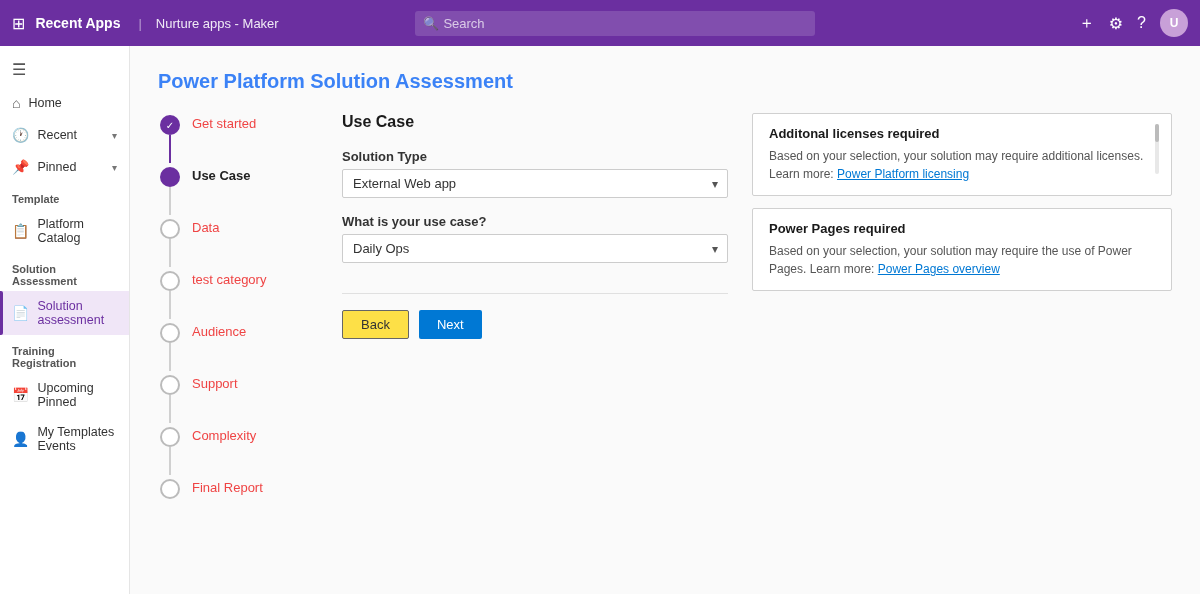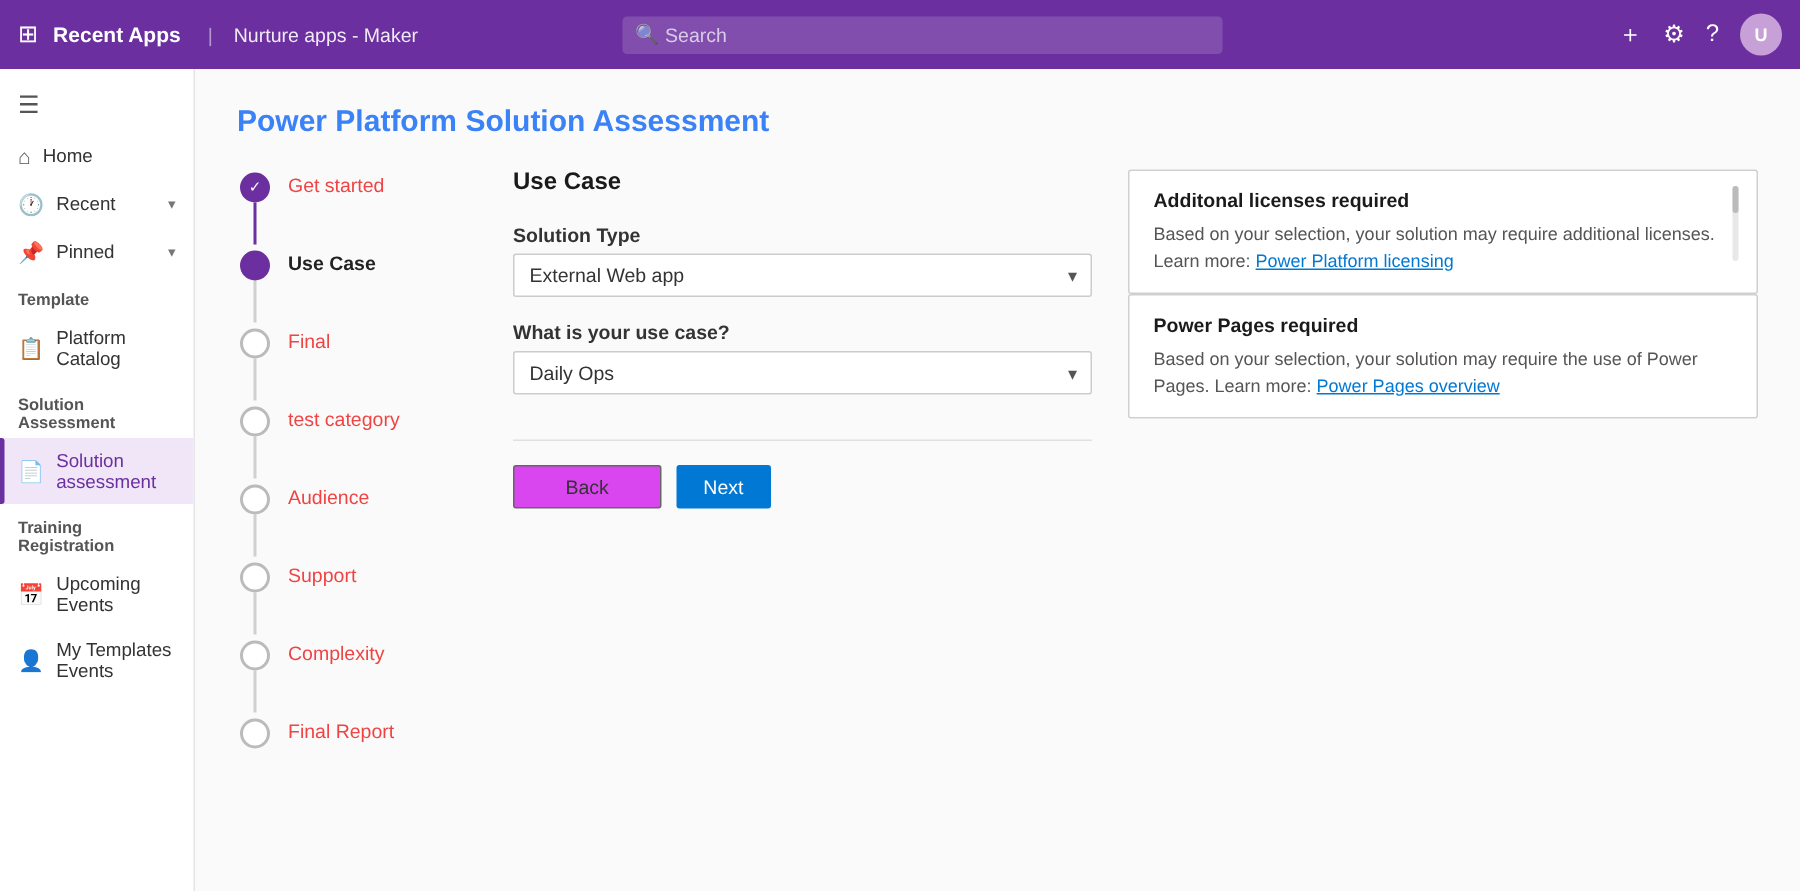--- a/index.html
+++ b/index.html
@@ -246,20 +246,21 @@
       color: #555;
       font-size: 12px;
     }
 
     
     .info-cards {
       width: 420px;
       flex-shrink: 0;
       display: flex;
       flex-direction: column;
+      gap: 12px;
     }
     .info-card {
       border: 1px solid #d0d0d0;
       border-radius: 2px;
       padding: 12px 16px;
       background: white;
       position: relative;
     }
     .info-card-title {
       font-size: 13px;
@@ -279,23 +280,23 @@
 
     
     .bottom-actions {
       margin-top: 30px;
       padding-top: 16px;
       border-top: 1px solid #e0e0e0;
       display: flex;
       gap: 10px;
     }
     .btn-back {
-      padding: 6px 34px;
+      padding: 6px 18px;
       border: 1px solid #666;
-      background: #d946ef;
+      background: #fde047;
       color: #333;
       font-size: 13px;
       cursor: pointer;
       border-radius: 2px;
     }
     .btn-next {
       padding: 6px 18px;
       border: none;
       background: #0078d4;
       color: white;
@@ -385,21 +386,21 @@
     <div class="sidebar-section-title">Solution Assessment</div>
     <div class="sidebar-item active">
       <div class="sidebar-active-bar"></div>
       <span class="item-icon">📄</span>
       <span class="sidebar-label">Solution assessment</span>
     </div>
 
     <div class="sidebar-section-title">Training Registration</div>
     <div class="sidebar-item">
       <span class="item-icon">📅</span>
-      <span class="sidebar-label">Upcoming Events</span>
+      <span class="sidebar-label">Upcoming Pinned</span>
     </div>
     <div class="sidebar-item">
       <span class="item-icon">👤</span>
       <span class="sidebar-label">My Templates Events</span>
     </div>
   </div>
 
   <div class="main-content">
     <h1 class="page-title">Power Platform Solution Assessment</h1>
 
@@ -421,21 +422,21 @@
             <div class="step-line"></div>
           </div>
           <div class="step-text bold">Use Case</div>
         </div>
 
         <div class="step-row">
           <div class="step-left">
             <div class="step-circle inactive"></div>
             <div class="step-line"></div>
           </div>
-          <div class="step-text">Final</div>
+          <div class="step-text">Data</div>
         </div>
 
         <div class="step-row">
           <div class="step-left">
             <div class="step-circle inactive"></div>
             <div class="step-line"></div>
           </div>
           <div class="step-text">test category</div>
         </div>
 

